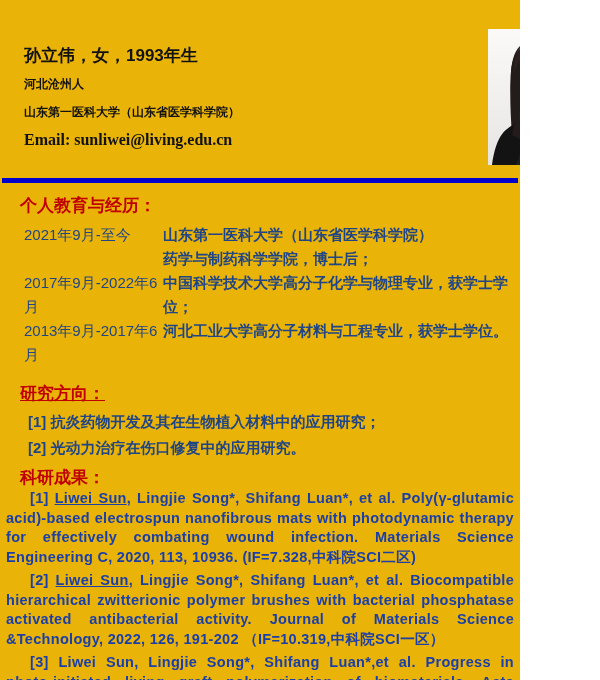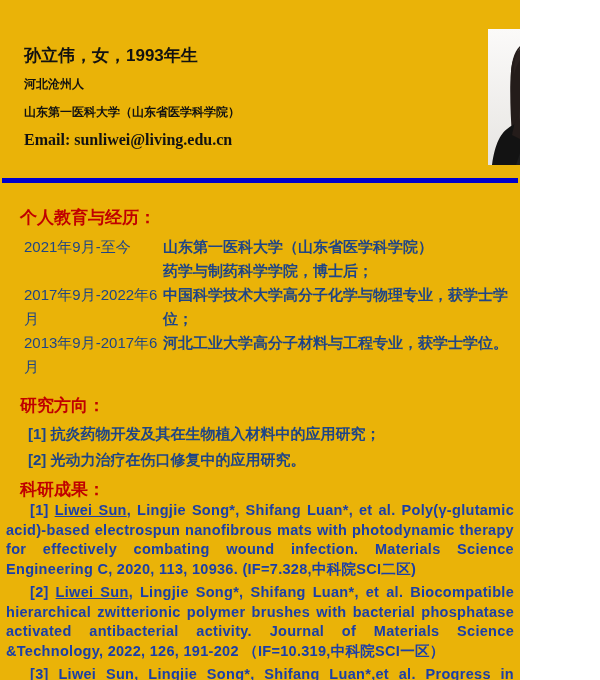--- a/index.html
+++ b/index.html
@@ -13,22 +13,22 @@
   .hometown,.affiliation{font-size:12px;}
   .email{font-family:"Liberation Serif",serif;font-size:16px;}
   .photo{position:absolute;left:488px;top:29px;width:105px;height:136px;}
   .photo svg{display:block;width:105px;height:136px;}
 
   
   .divider{height:5px;background:#0000cc;margin:24px 2px 0 2px;}
 
   
   h2.sec{color:#c00000;font-size:17px;font-weight:bold;margin:0;line-height:22px;padding-left:20px;}
-  h2.sec-edu{margin-top:24px;}
-  h2.sec-res{margin-top:16px;}
+  h2.sec-edu{margin-top:12px;}
+  h2.sec-res{margin-top:16px;text-decoration:underline;}
   h2.sec-pub{margin-top:6px;}
 
   
   .edu{margin-top:6px;color:#1f4586;font-size:15px;}
   .edu-row{display:flex;line-height:24px;}
   .edu-date{flex:none;width:139px;padding-left:24px;font-weight:normal;}
   .edu-detail{font-weight:bold;}
 
   
   .ri-list{margin-top:4px;}

